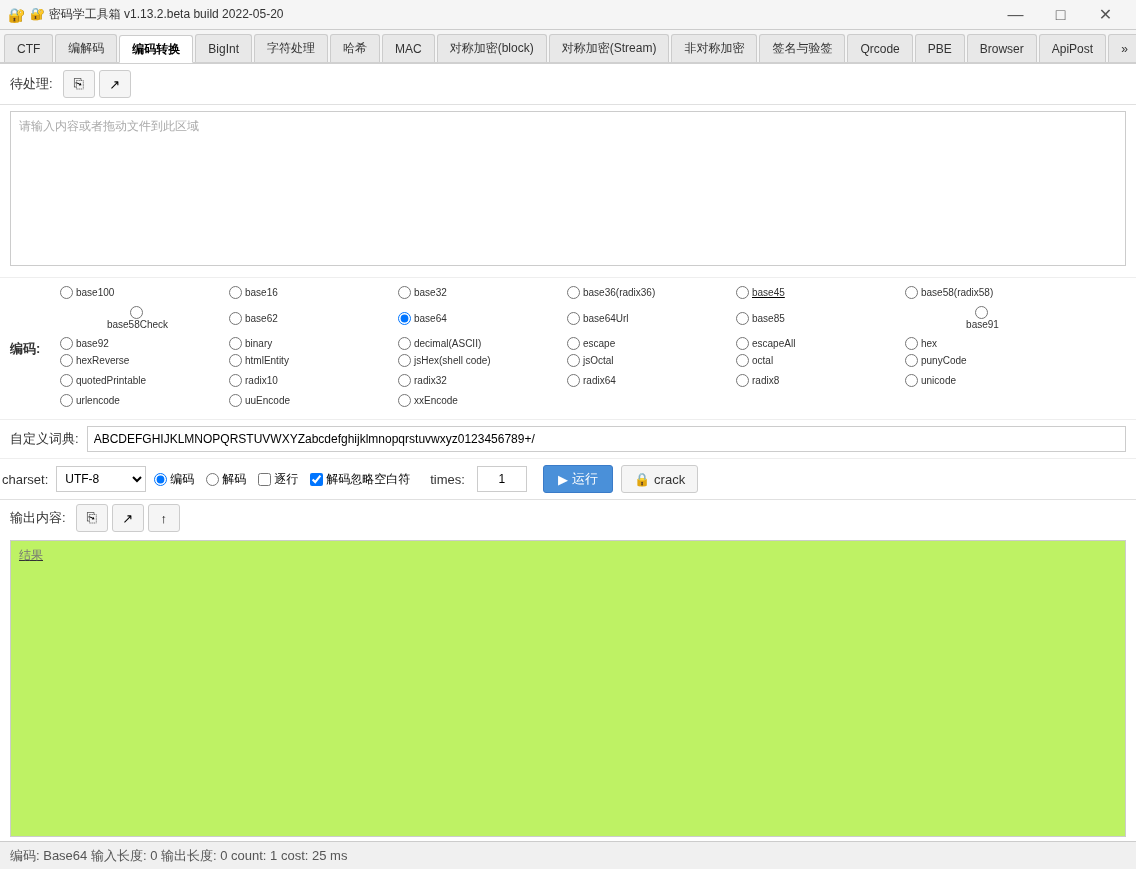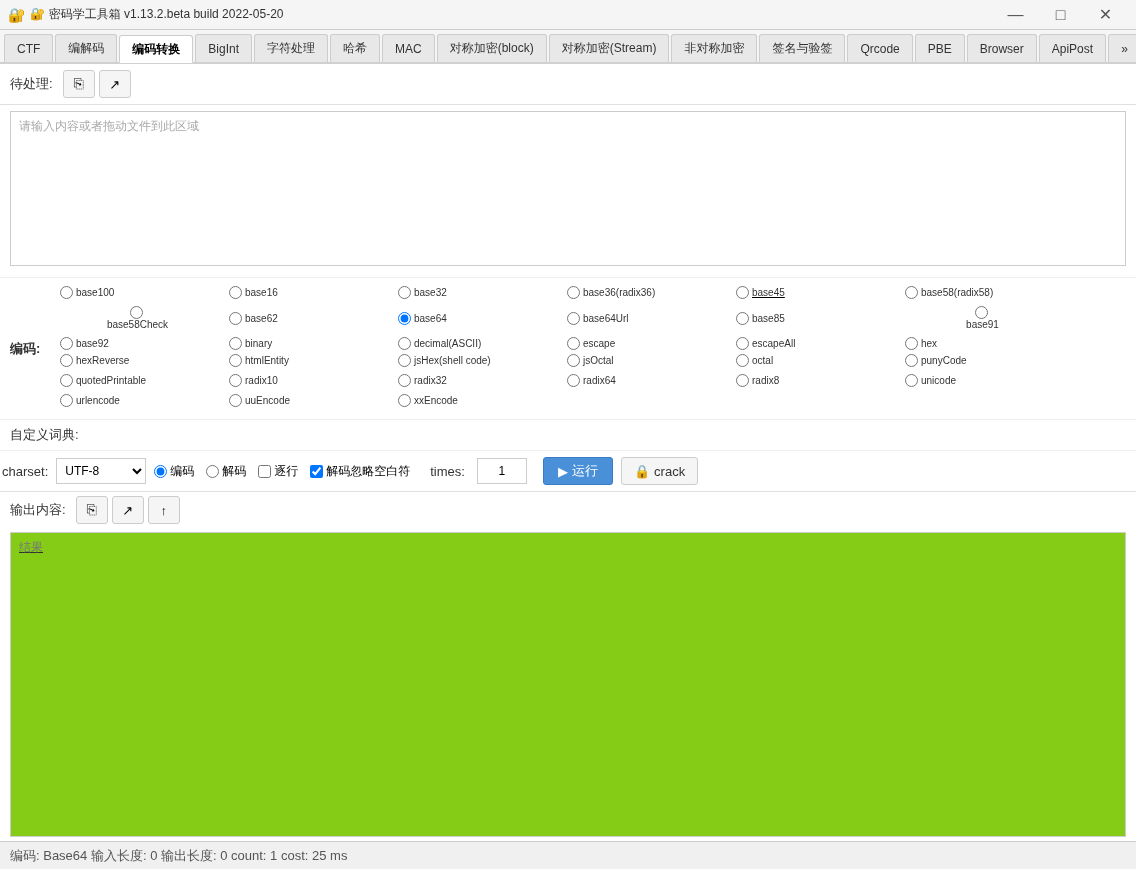--- a/index.html
+++ b/index.html
@@ -220,21 +220,21 @@
       width: 100%;
       height: 100%;
       min-height: 120px;
       border: 1px solid #ccc;
       padding: 6px 8px;
       resize: none;
       font-size: 12px;
       color: #333;
       outline: none;
       font-family: inherit;
-      background: #84cc16;
+      background: #bef264;
       text-decoration: underline;
     }
 
     
     #statusbar {
       border-top: 1px solid #ccc;
       background: #f0f0f0;
       height: 28px;
       display: flex;
       align-items: center;
@@ -457,20 +457,21 @@
               <input type="radio" name="encoding" value="xxEncode" id="enc-xxEncode" style="">
               <label for="enc-xxEncode">xxEncode</label>
             </div>
           </div>
         </div>
     </div>
   </div>
 
   <div id="dict-row">
     <span class="dict-label">自定义词典:</span>
+    <input type="text" id="dict-input" value="ABCDEFGHIJKLMNOPQRSTUVWXYZabcdefghijklmnopqrstuvwxyz0123456789+/" style="">
   </div>
 
   <div id="settings-row">
     <span class="settings-label">charset:</span>
     <select id="charset-select">
     <option value="UTF-8">UTF-8</option><option value="GBK">GBK</option><option value="GB2312">GB2312</option><option value="ISO-8859-1">ISO-8859-1</option></select>
 
     <div class="radio-inline">
       <input type="radio" name="mode" id="mode-encode" value="encode" checked="" style="">
       <label for="mode-encode">编码</label>

